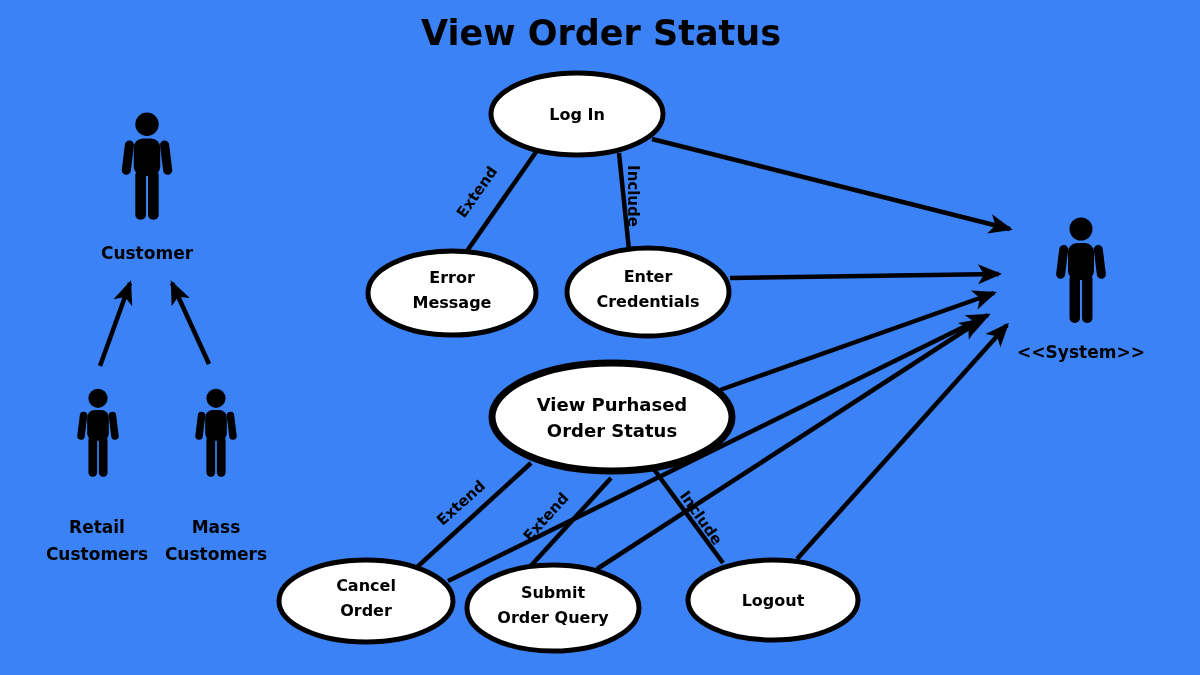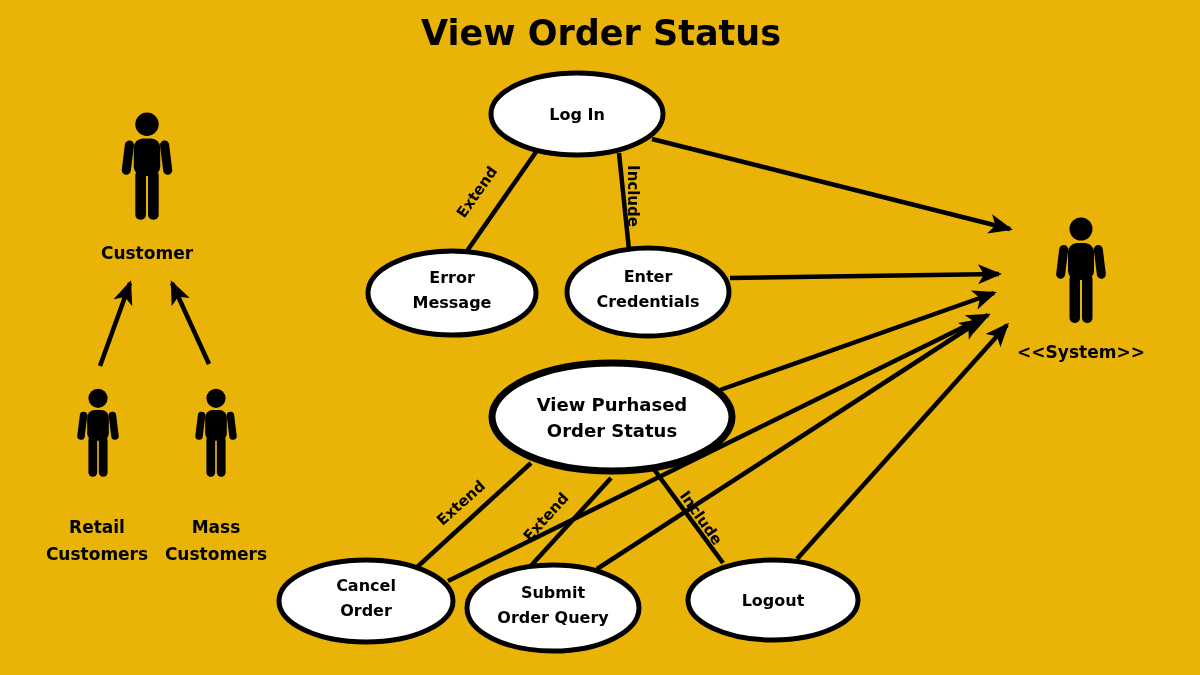--- a/index.html
+++ b/index.html
@@ -4,21 +4,21 @@
 <style>
   html, body {
     margin: 0;
     padding: 0;
     background: #ffffff;
   }
   .stage {
     position: relative;
     width: 1200px;
     height: 675px;
-    background: #eab308;
+    background: #3b82f6;
     overflow: hidden;
     font-family: "DejaVu Sans", sans-serif;
   }
   svg text {
     font-family: "DejaVu Sans", sans-serif;
     font-weight: bold;
     fill: #000000;
   }
   .title-text      { font-size: 35px; }
   .uc-label        { font-size: 16px; text-anchor: middle; }

